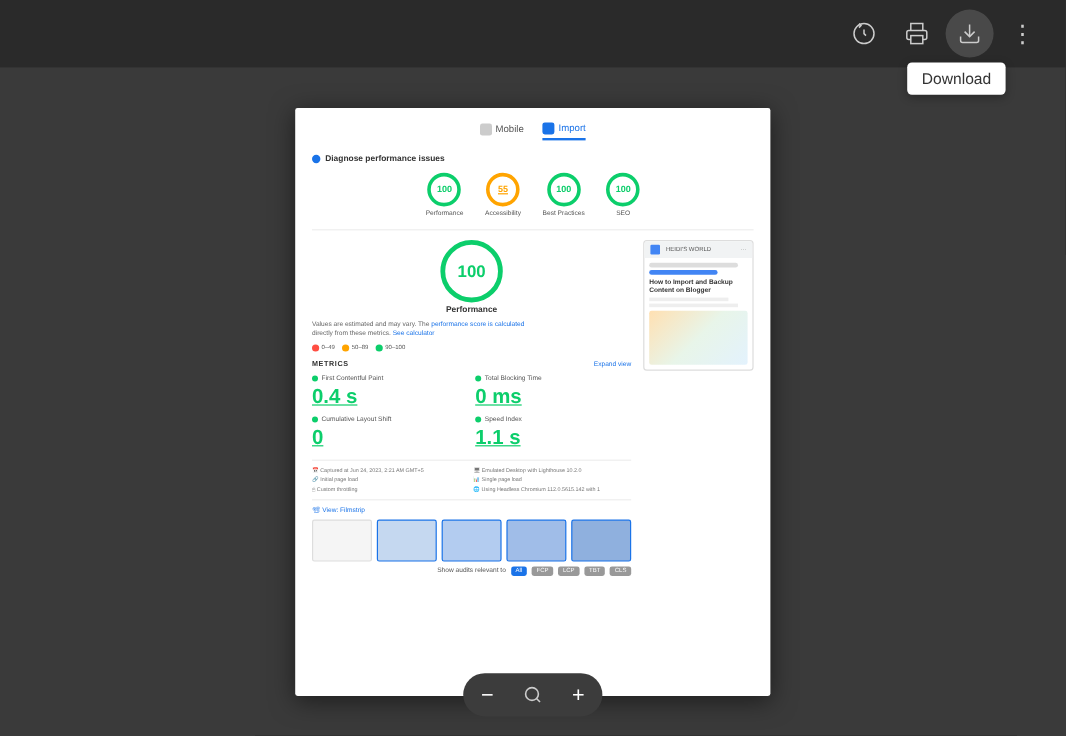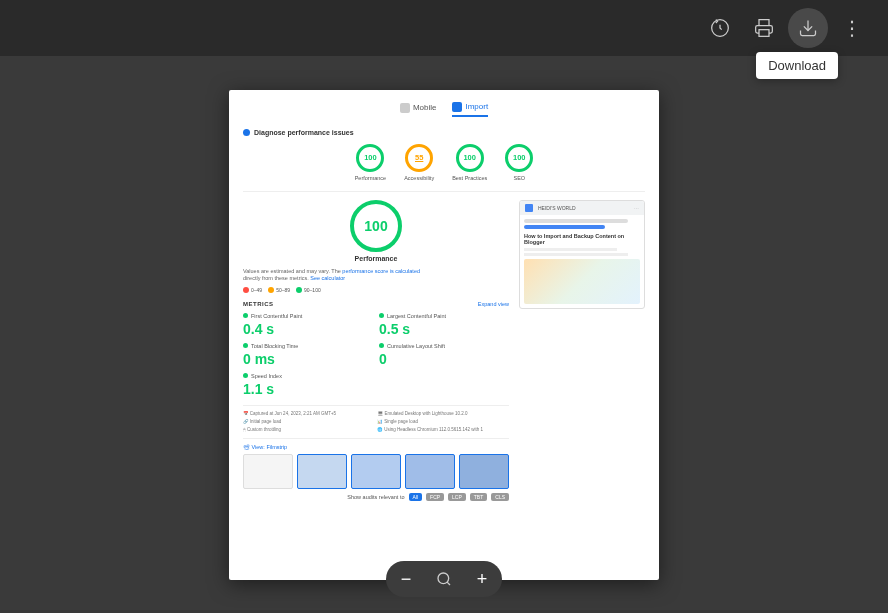--- a/index.html
+++ b/index.html
@@ -93,21 +93,21 @@
       right: 0;
       bottom: 0;
       display: flex;
       align-items: center;
       justify-content: center;
       background: #3a3a3a;
     }
 
     
     .pdf-document {
-      width: 430px;
+      width: 396px;
       height: 490px;
       background: #fff;
       border-radius: 2px;
       box-shadow: 0 4px 20px rgba(0,0,0,0.5);
       overflow: hidden;
       position: relative;
     }
 
     .pdf-inner {
       padding: 12px 14px;
@@ -326,23 +326,24 @@
     }
 
     .metric-dot {
       width: 5px;
       height: 5px;
       border-radius: 50%;
       background: #0cce6b;
     }
 
     .metric-value {
-      font-size: 14px;
+      font-size: 17px;
       font-weight: 700;
       color: #0cce6b;
+      text-decoration: underline;
     }
 
     
     .pdf-footer {
       display: grid;
       grid-template-columns: 1fr 1fr;
       gap: 3px;
       border-top: 1px solid #eee;
       padding-top: 5px;
       margin-bottom: 6px;
@@ -606,27 +607,20 @@
             <div class="metric-item">
               <div class="metric-name">
                 <div class="metric-dot"></div>
                 <span>First Contentful Paint</span>
               </div>
               <div class="metric-value">0.4 s</div>
             </div>
             <div class="metric-item">
               <div class="metric-name">
                 <div class="metric-dot"></div>
-                <span>Largest Contentful Paint</span>
-              </div>
-              <div class="metric-value">0.5 s</div>
-            </div>
-            <div class="metric-item">
-              <div class="metric-name">
-                <div class="metric-dot"></div>
                 <span>Total Blocking Time</span>
               </div>
               <div class="metric-value">0 ms</div>
             </div>
             <div class="metric-item">
               <div class="metric-name">
                 <div class="metric-dot"></div>
                 <span>Cumulative Layout Shift</span>
               </div>
               <div class="metric-value">0</div>

